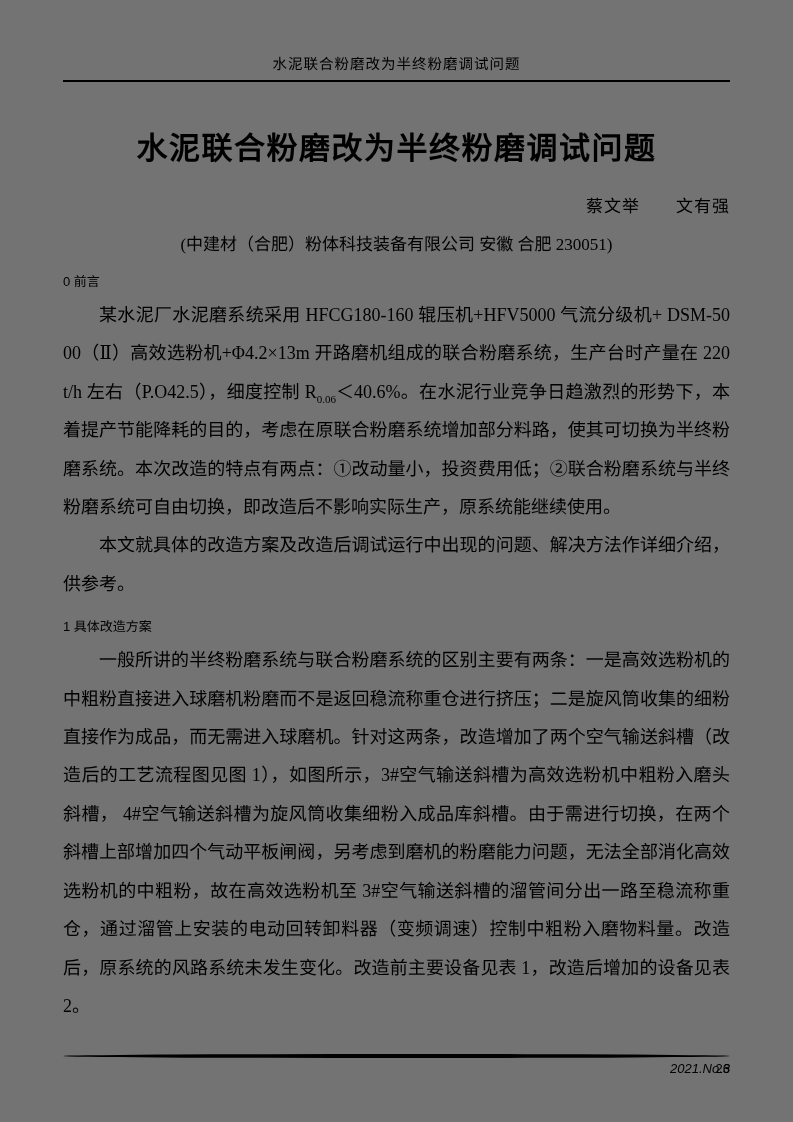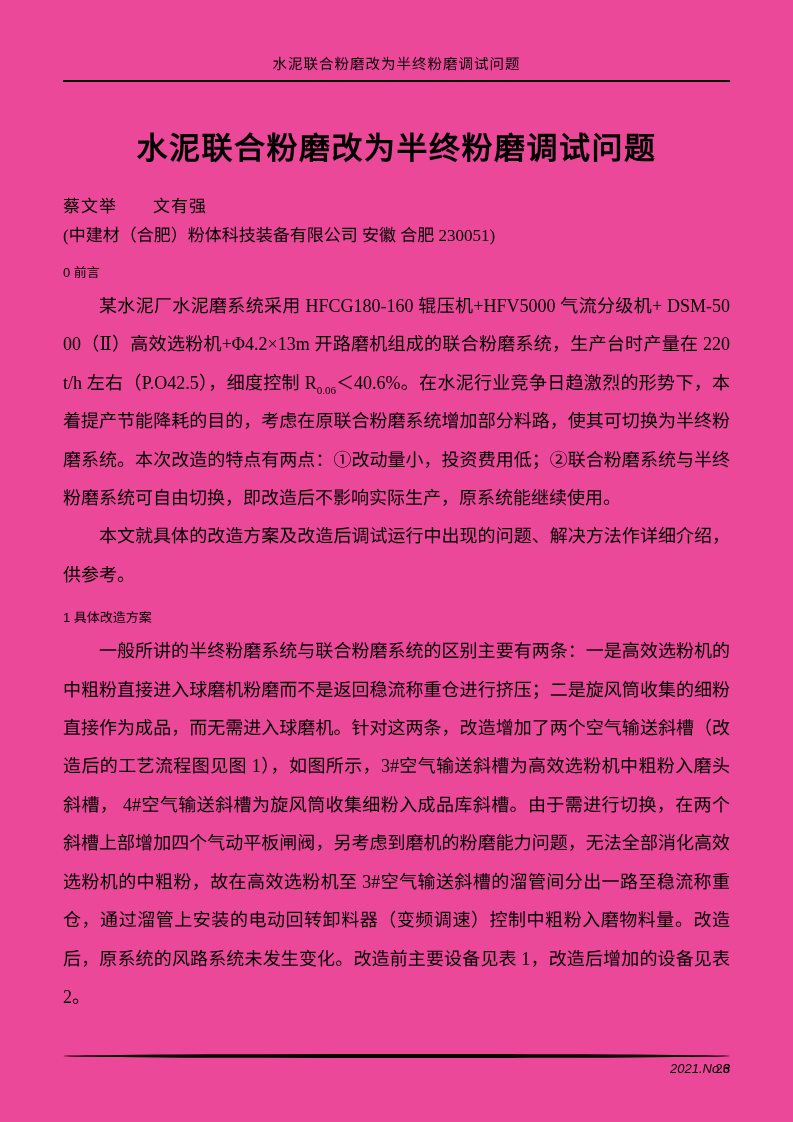--- a/index.html
+++ b/index.html
@@ -5,21 +5,21 @@
   html, body {
     margin: 0;
     padding: 0;
     background: #ffffff;
   }
   .page {
     position: relative;
     width: 793px;
     height: 1122px;
     margin: 0 auto;
-    background: #ec4899;
+    background: #737373;
     color: #000000;
     box-sizing: border-box;
     padding: 0 63px;
     overflow: hidden;
     font-family: "Liberation Serif", "DejaVu Serif", serif;
   }
   .running-title {
     padding-top: 54px;
     text-align: center;
     font-size: 14.5px;
@@ -35,27 +35,28 @@
     margin: 47px 0 0 0;
     text-align: center;
     font-size: 31px;
     line-height: 40px;
     font-weight: bold;
     letter-spacing: 1.5px;
     font-family: "Liberation Sans", "DejaVu Sans", sans-serif;
   }
   .authors {
     margin-top: 26px;
-    text-align: left;
+    text-align: right;
     font-size: 17px;
     line-height: 24px;
     letter-spacing: 1px;
   }
   .affiliation {
-    margin-top: 4px;
+    margin-top: 13px;
+    text-align: center;
     font-size: 17px;
     line-height: 26px;
   }
   h2.section-heading {
     margin: 10px 0 0 0;
     font-size: 13px;
     line-height: 28px;
     font-weight: normal;
     font-family: "Liberation Sans", "DejaVu Sans", sans-serif;
   }

